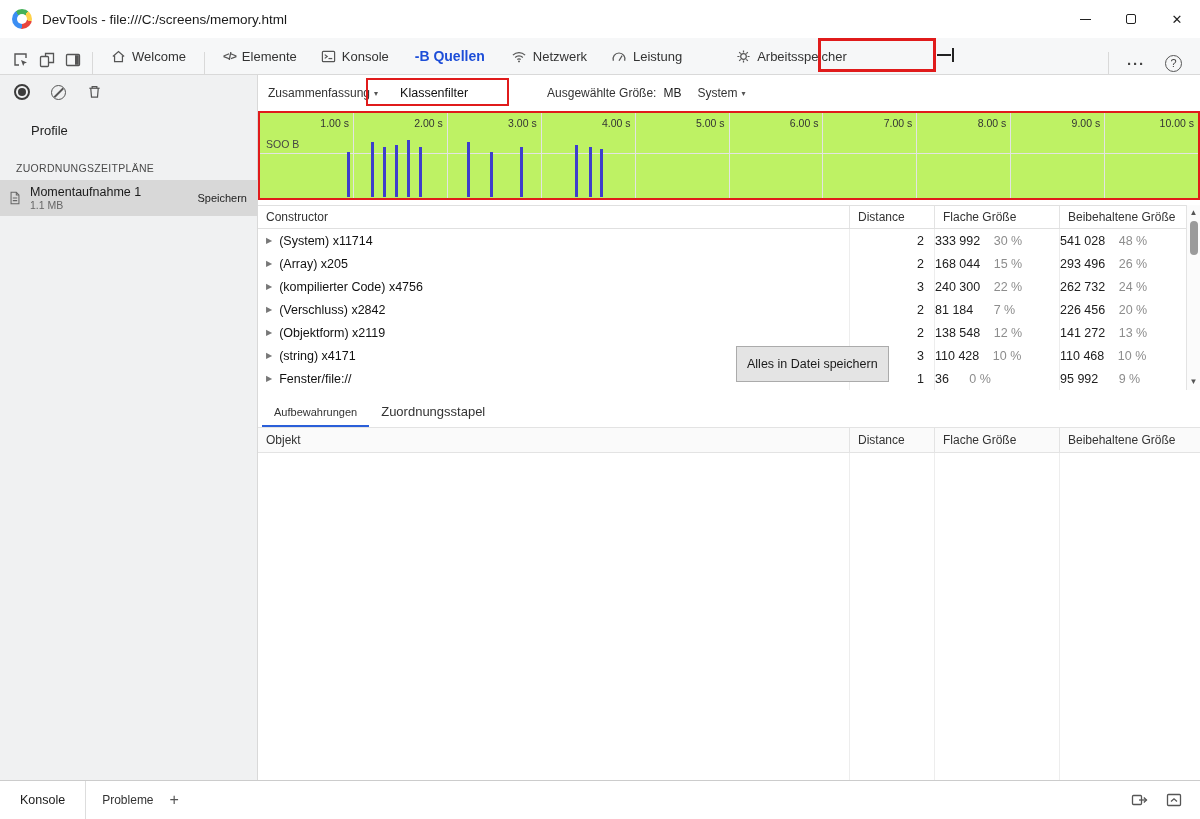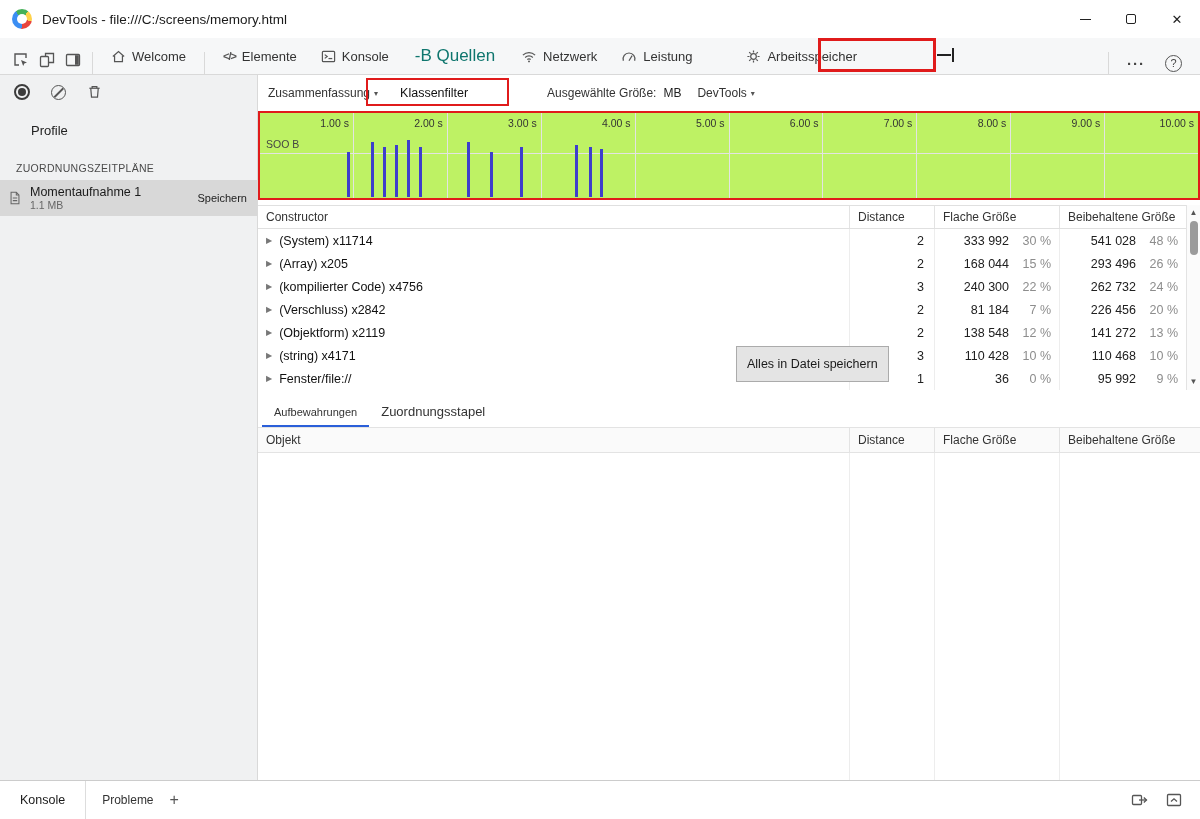--- a/index.html
+++ b/index.html
@@ -17,21 +17,21 @@
   .wc{width:46px;height:100%;display:flex;align-items:center;justify-content:center;color:#222}
   .min-glyph{width:11px;height:1px;background:#222}
   .max-glyph{width:10px;height:10px;border:1px solid #222;border-radius:2px}
   .close-glyph{font-size:13px;line-height:1}
 
   
   .tabbar{height:37px;flex:0 0 37px;display:flex;align-items:flex-end;background:#f6f7f8;border-bottom:1px solid #d9d9d9;padding:0 10px 0 8px}
   .icon-btn{display:flex;align-items:center;justify-content:center;width:26px;height:28px}
   .tb-sep{width:1px;height:22px;background:#d9d9d9;margin:0 6px}
   .tab{display:flex;align-items:center;gap:6px;height:100%;padding:0 12px;font-size:13px;color:#333;white-space:nowrap}
-  .tab.big{font-size:17px;font-weight:400;color:#0f766e;padding:0 14px}
+  .tab.big{font-size:14px;font-weight:700;color:#1d4ed8;padding:0 14px}
   .tab.memory{margin-left:30px}
   .tab-icon{display:flex;align-items:center}
   .tabbar-right{margin-left:auto;display:flex;align-items:center;gap:4px}
   .more-dots{font-size:15px;font-weight:bold;color:#444;letter-spacing:1px;padding:0 8px}
   .help-circle{width:17px;height:17px;border:1.4px solid #555;border-radius:50%;display:flex;align-items:center;justify-content:center;font-size:11px;color:#444;margin:0 8px}
   .elements-glyph{font-size:11px;color:#555;font-weight:bold;letter-spacing:-1px}
 
   
   .cursor-mark{position:absolute;left:937px;top:48px;width:17px;height:14px;pointer-events:none;z-index:11}
   .cursor-mark::before{content:"";position:absolute;left:0;top:6px;width:14px;height:2px;background:#222}
@@ -80,21 +80,21 @@
   .heap-header{margin-top:5px;height:24px;flex:0 0 24px;border-top:1px solid #e0e0e0;border-bottom:1px solid #e0e0e0;align-items:center;background:#fff}
   .hcell{padding:0 8px;font-size:12px;color:#333;border-right:1px solid #e3e3e3;height:100%;display:flex;align-items:center;overflow:hidden;white-space:nowrap}
   .hcell:last-child{border-right:none}
   .heap-body{flex:0 0 161px;height:161px;overflow:hidden;position:relative}
   .trow{display:grid;grid-template-columns:592px 85px 125px 1fr;height:23px;align-items:center}
   .cell{height:100%;display:flex;align-items:center;border-right:1px solid #ededed;overflow:hidden}
   .c-name{padding-left:8px;gap:7px}
   .tri{color:#777;font-size:8px;flex:0 0 auto}
   .nm{font-size:12.5px;color:#111;white-space:nowrap}
   .c-dist{justify-content:flex-end;padding-right:10px;font-size:12.5px}
-  .c-size{justify-content:flex-end;padding-right:8px;font-size:12.5px}
+  .c-size{padding-right:8px;font-size:12.5px}
   .c-size .pct{width:42px;text-align:right;color:#8d8d8d}
   .c-ret{border-right:none;padding-right:22px}
 
   
   .vscroll{position:absolute;right:0;top:130px;width:14px;height:185px;border-left:1px solid #e3e3e3;background:#fbfbfb;display:flex;flex-direction:column;align-items:center;z-index:4}
   .vs-arrow{font-size:8px;color:#555;line-height:1;padding:4px 0 0 0}
   .vs-thumb{width:8px;height:34px;background:#9b9b9b;border-radius:4px;margin-top:4px}
   .vs-arrow.down{margin-top:auto;padding:0 0 4px 0}
 
   
@@ -274,21 +274,21 @@
         <div class="dd">
           <span>Zusammenfassung</span>
           <span class="dd-arrow">▾</span>
         </div>
         <input class="filter-input" type="text" value="Klassenfilter" style="">
         <div class="sel-size">
           <span>Ausgewählte Größe:</span>
           <span class="v">MB</span>
         </div>
         <div class="dd">
-          <span>DevTools</span>
+          <span>System</span>
           <span class="dd-arrow">▾</span>
         </div>
       </div>
 
       <div class="timeline">
         <div class="tl-grid">
             <div class="tl-col">
               <span class="tl-label">1.00 s</span>
             </div>
             <div class="tl-col">

